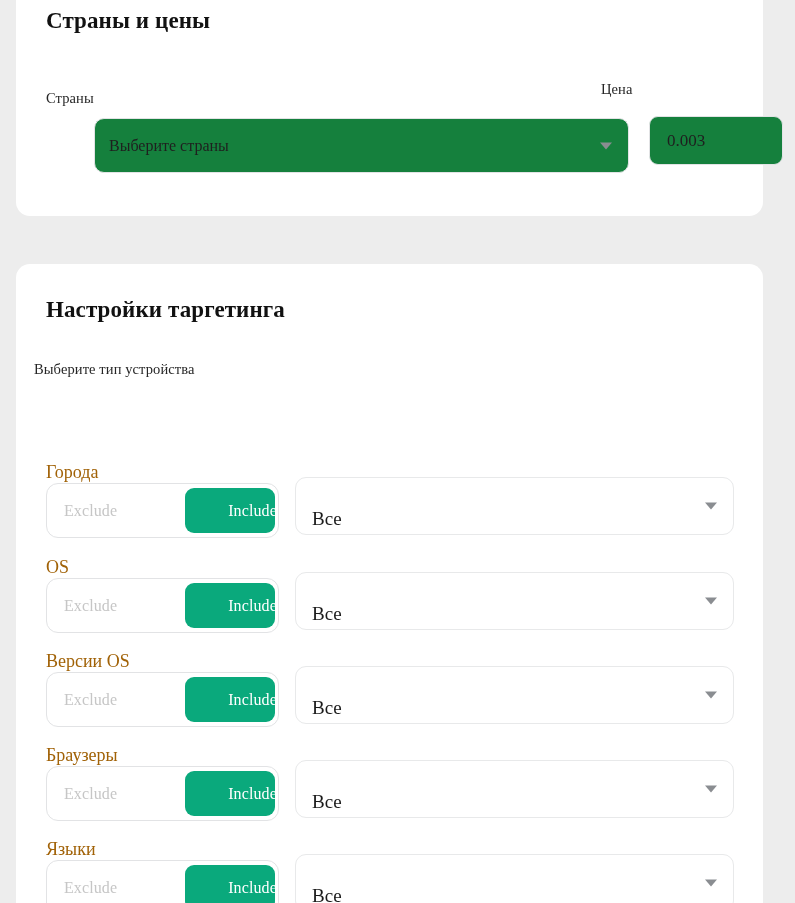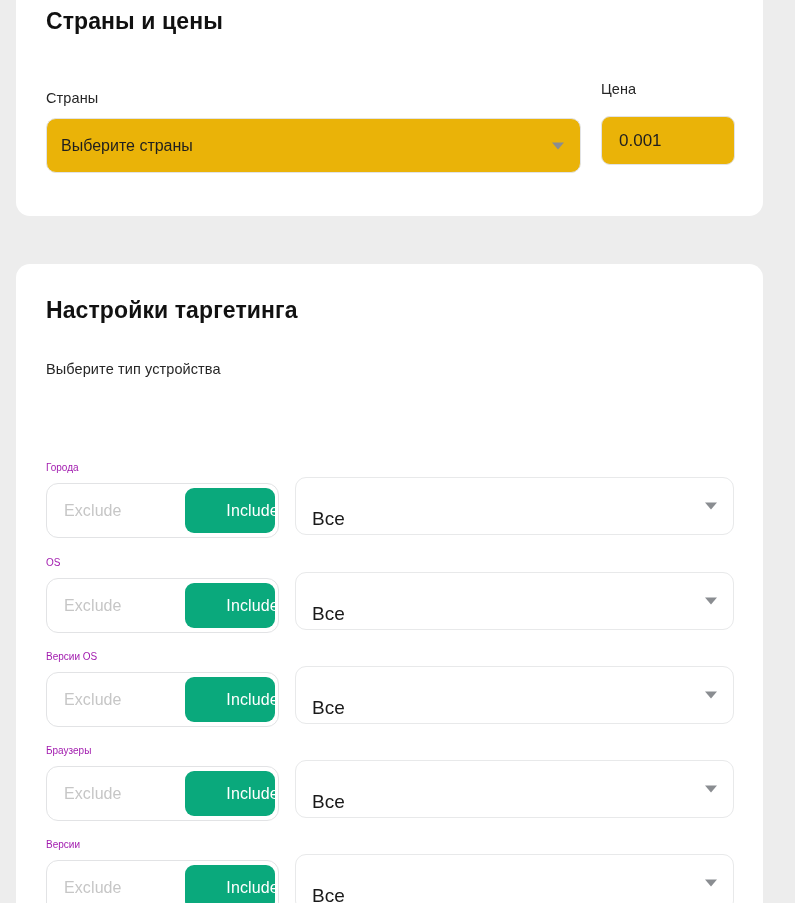--- a/index.html
+++ b/index.html
@@ -14,20 +14,21 @@
     background: #ededed;
     font-family: "Liberation Sans", "DejaVu Sans", sans-serif;
     color: #1a1a1a;
     -webkit-font-smoothing: antialiased;
   }
 
   .page {
     position: relative;
     width: 691px;
     height: 903px;
+    font-family: Liberation Serif, serif;
   }
 
   
   .card {
     position: absolute;
     left: 16px;
     width: 747px;
     background: #ffffff;
     border-radius: 14px;
   }
@@ -49,25 +50,26 @@
   .field-label {
     position: absolute;
     font-size: 14.5px;
     color: #262626;
     letter-spacing: .1px;
   }
 
   
   .control {
     position: absolute;
-    background: #eab308;
+    background: #15803d;
     border: 1px solid #e2e3e5;
     border-radius: 10px;
     display: flex;
     align-items: center;
+    margin-left: 48px;
   }
   .control .value {
     font-size: 16px;
     color: #1f1f1f;
     padding-left: 14px;
     white-space: nowrap;
   }
   .control .value.placeholder { color: #1f1f1f; }
 
   
@@ -98,35 +100,35 @@
   }
   #label-countries { left: 46px; top: 90px; }
   #label-price { left: 601px; top: 81px; }
   #price-input {
     left: 601px; top: 116px; width: 134px; height: 49px;
     border-radius: 9px;
   }
   #price-input .value { font-size: 17px; padding-left: 17px; }
 
   
-  #label-device { left: 46px; top: 361px; }
+  #label-device { left: 34px; top: 361px; }
   #device-select {
     left: 46px; top: 398px; width: 688px; height: 52px;
     border-radius: 11px;
   }
   #device-select .value { font-size: 17px; padding-left: 18px; }
 
   
   .trow { position: absolute; left: 0; width: 795px; }
   .trow .row-label {
     position: absolute;
     left: 46px;
     top: 0;
-    font-size: 10px;
-    color: #a21caf;
+    font-size: 18px;
+    color: #a16207;
   }
   .toggle {
     position: absolute;
     left: 46px;
     top: 21px;
     width: 233px;
     height: 55px;
     background: #ffffff;
     border: 1px solid #e2e3e5;
     border-radius: 12px;
@@ -188,21 +190,21 @@
   <label class="field-label" id="label-countries">Страны</label>
 
   <div class="control" id="countries-select">
     <span class="value placeholder">Выберите страны</span>
     <span class="caret-tri"></span>
   </div>
 
   <label class="field-label" id="label-price">Цена</label>
 
   <div class="control" id="price-input">
-    <span class="value">0.001</span>
+    <span class="value">0.003</span>
   </div>
 
   <section class="card" id="card-targeting">
     <h2 class="card-title">Настройки таргетинга</h2>
   </section>
 
   <label class="field-label" id="label-device">Выберите тип устройства</label>
 
 
   <div class="trow" id="row-cities">
@@ -247,21 +249,21 @@
       <span class="exclude">Exclude</span>
       <span class="include">Include</span>
     </div>
     <div class="row-select">
       <span class="value">Все</span>
       <span class="caret-tri"></span>
     </div>
   </div>
 
   <div class="trow" id="row-langs">
-    <span class="row-label">Версии</span>
+    <span class="row-label">Языки</span>
     <div class="toggle">
       <span class="exclude">Exclude</span>
       <span class="include">Include</span>
     </div>
     <div class="row-select">
       <span class="value">Все</span>
       <span class="caret-tri"></span>
     </div>
   </div>
 

